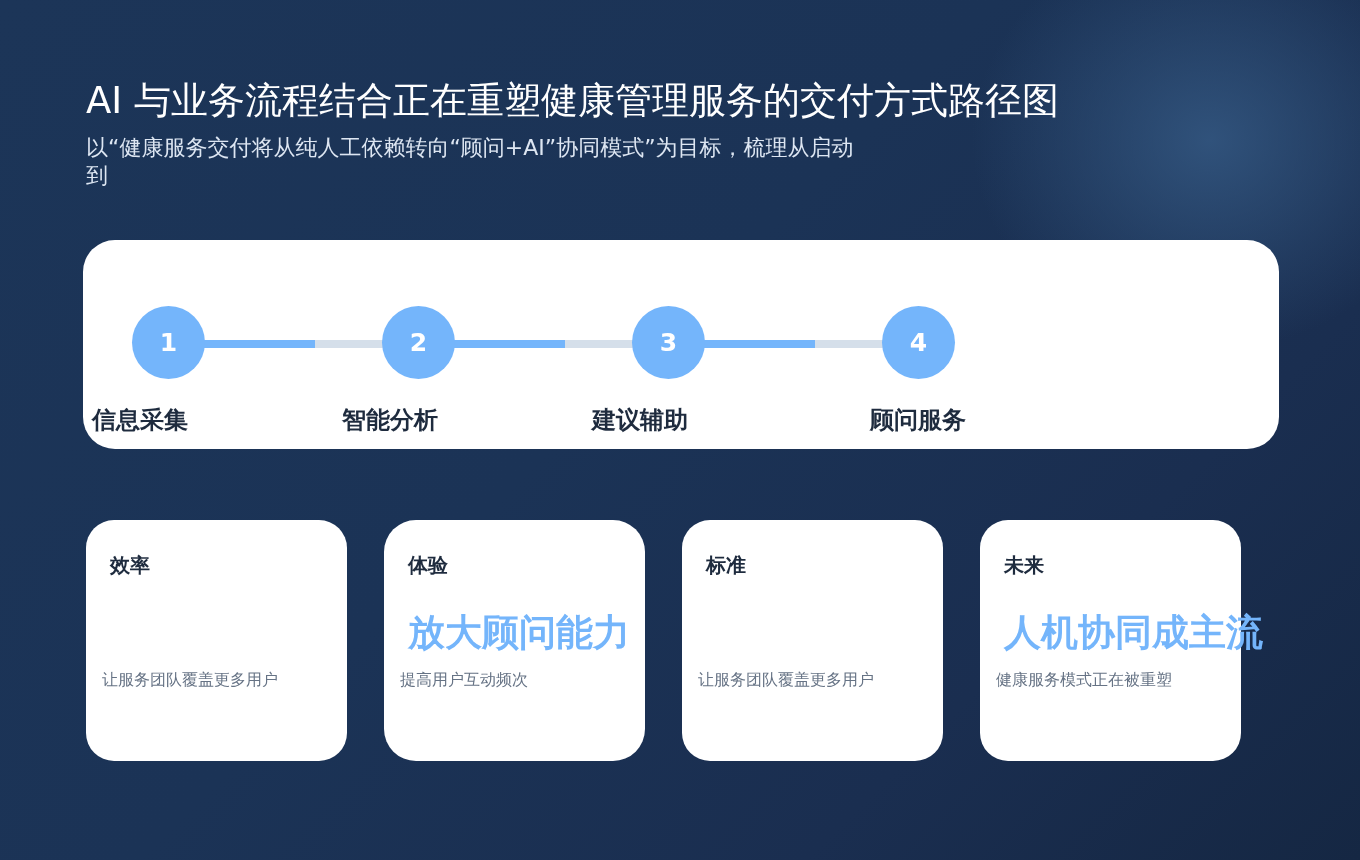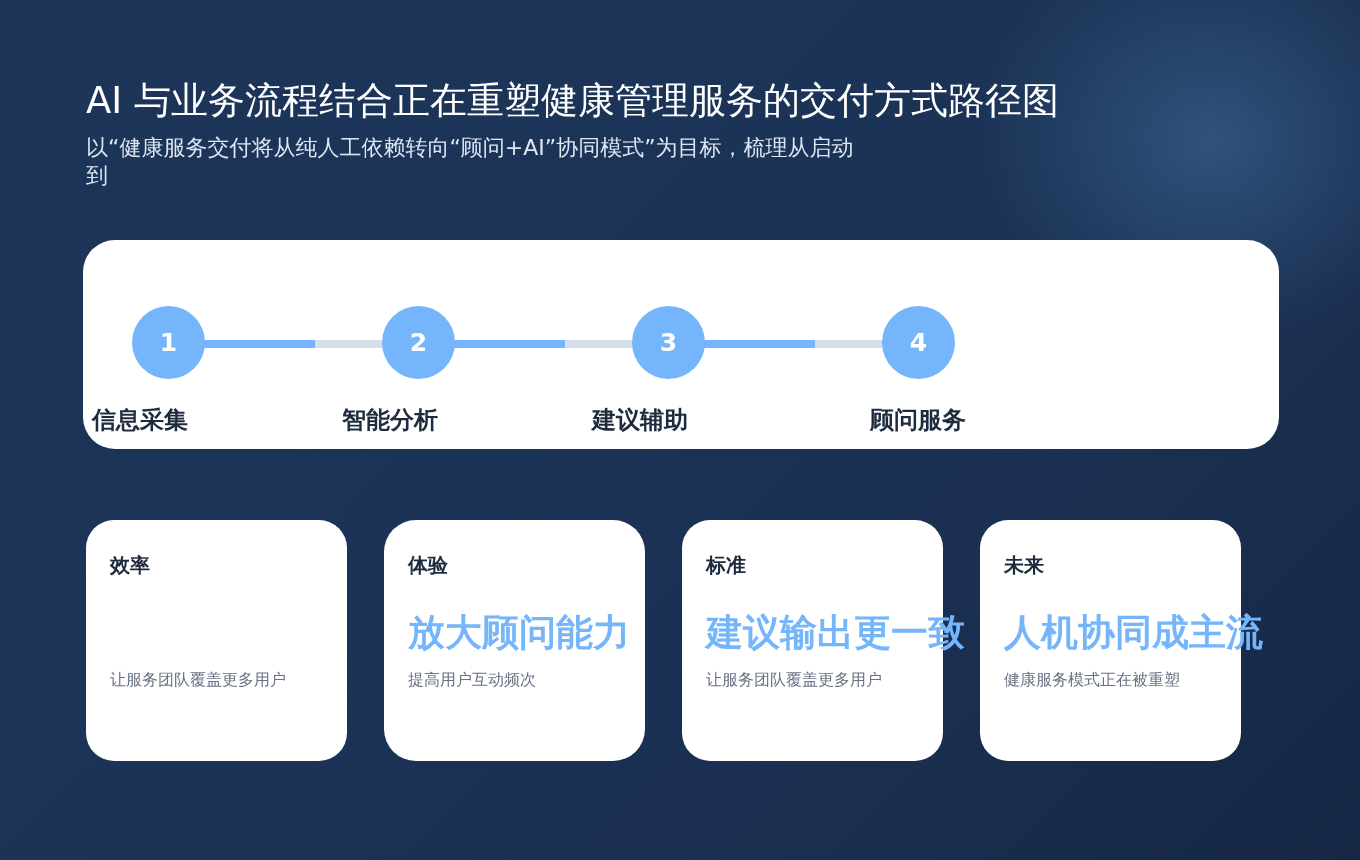--- a/index.html
+++ b/index.html
@@ -45,21 +45,21 @@
   }
   .card-tag {
     position: absolute; left: 24px; top: 32px; font-size: 20px; font-weight: bold; color: #1e2b3e;
     white-space: nowrap;
   }
   .card-headline {
     position: absolute; left: 24px; top: 88px; font-size: 37px; font-weight: bold; color: #74b5fb;
     white-space: nowrap; z-index: 3;
   }
   .card-desc {
-    position: absolute; left: 24px; top: 150px; font-size: 16px; color: #667385;
+    position: absolute; left: 16px; top: 150px; font-size: 16px; color: #667385;
     white-space: nowrap;
   }
 </style>
 </head>
 <body>
 
 <h1 class="title">AI 与业务流程结合正在重塑健康管理服务的交付方式路径图</h1>
 <div class="subtitle">
   <div>以“健康服务交付将从纯人工依赖转向“顾问+AI”协同模式”为目标，梳理从启动到</div>
 </div>
@@ -90,21 +90,20 @@
 </div>
 
 <div class="card" style="left:384px;border-radius:32px;">
   <div class="card-tag">体验</div>
   <div class="card-headline">放大顾问能力</div>
   <div class="card-desc">提高用户互动频次</div>
 </div>
 
 <div class="card" style="left:682px;">
   <div class="card-tag">标准</div>
-  <div class="card-headline">建议输出更一致</div>
   <div class="card-desc">让服务团队覆盖更多用户</div>
 </div>
 
 <div class="card" style="left:980px;">
   <div class="card-tag">未来</div>
   <div class="card-headline">人机协同成主流</div>
   <div class="card-desc">健康服务模式正在被重塑</div>
 </div>
 
 </body></html>

